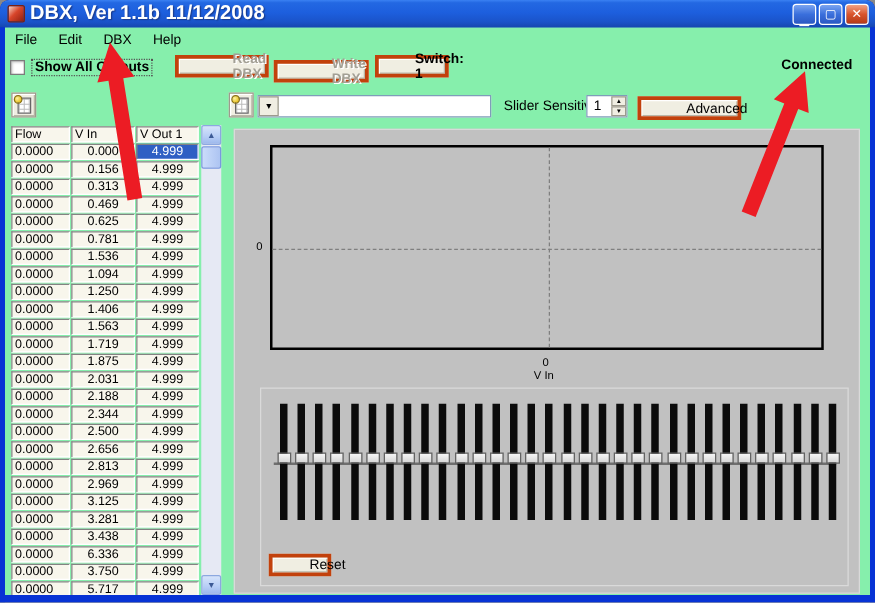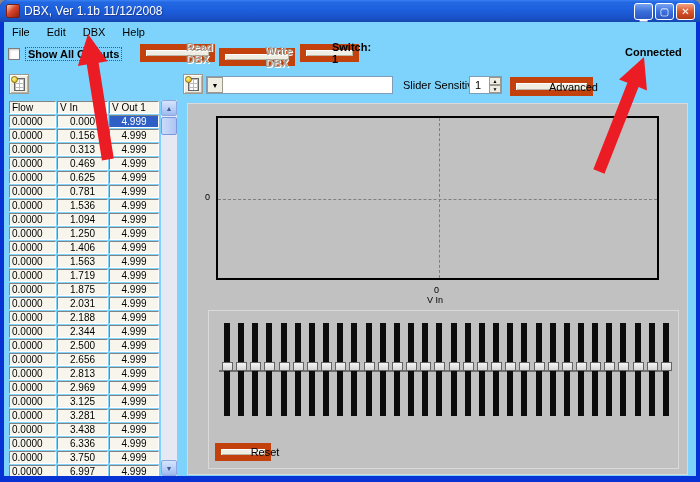--- a/index.html
+++ b/index.html
@@ -3,35 +3,35 @@
 <meta charset="utf-8">
 <style>
   * { margin:0; padding:0; box-sizing:border-box; }
   body { background:#888; font-family:"Liberation Sans", sans-serif; }
   .window { position:relative; width:700px; height:482px; background:#0733D5; overflow:hidden; border-radius:7px 7px 0 0; }
   .titlebar { position:absolute; left:0; top:0; width:700px; height:22px;
     background:linear-gradient(180deg,#3A81F3 0%,#2368E2 10%,#1D5FDE 45%,#1A53C9 80%,#1646AE 100%);
     border-radius:7px 7px 0 0; display:flex; align-items:center; }
   .app-icon { width:14px; height:14px; margin:0 4px 0 6px; border-radius:2px;
     background:linear-gradient(135deg,#F7D7C8 0%,#D8452A 45%,#8E1F10 100%); border:1px solid #7A2012; }
-  .title-text { color:#fff; font-weight:normal; font-size:12px; text-shadow:1px 1px 1px #1a3b8c; }
+  .title-text { color:#fff; font-weight:bold; font-size:16px; text-shadow:1px 1px 1px #1a3b8c; }
   .win-controls { position:absolute; right:5px; top:3px; display:flex; gap:2px; }
   .wbtn { width:19px; height:17px; border-radius:3px; border:1px solid #fff; font-size:10px; color:#fff;
     display:flex; align-items:center; justify-content:center; line-height:1; }
   .wbtn.min, .wbtn.max { background:linear-gradient(180deg,#7AA4F0 0%,#3A6FDC 50%,#2B58C2 100%); }
   .wbtn.close { background:linear-gradient(180deg,#F1A183 0%,#D9542C 50%,#B33A17 100%); }
-  .content { position:absolute; left:4px; top:22px; width:692px; height:454px; background:#7dd3fc; }
+  .content { position:absolute; left:4px; top:22px; width:692px; height:454px; background:#86efac; }
   
   .menubar { position:absolute; left:4px; top:3px; display:flex; gap:9px; font-size:11px; color:#000; }
   .menu-item { padding:1px 4px; }
   .chk-row { position:absolute; left:4px; top:25px; display:flex; align-items:center; }
   .checkbox { width:12px; height:12px; background:#fff; border:1px solid #7c7c7c;
     box-shadow:inset 1px 1px 2px #c8c8c8; }
   .chk-label { margin-left:5px; font-size:11px; font-weight:bold; border:1px dotted #555; padding:0 2px; }
-  .btn { position:absolute; background:#F0EEE2; border:6px solid #c2410c; font-size:11px; font-weight:bold;
+  .btn { position:absolute; background:#F0EEE2; border:3px solid #c2410c; font-size:11px; font-weight:bold;
     box-shadow:inset 1px 1px 0 #ffffff, inset -1px -1px 0 #b9b6a7; display:flex; align-items:center; justify-content:center; color:#000;padding-left:44px; }
   .btn.disabled { color:#A3A095; text-shadow:1px 1px 0 #fff; }
   .btn.normal-weight { font-weight:normal; }
   .connected { position:absolute; left:621px; top:24px; font-size:11px; color:#000;font-weight:bold; }
   .icon-btn { position:absolute; width:20px; height:20px; background:#F0EEE2; border:1px solid #9D9A8D;
     box-shadow:inset 1px 1px 0 #fff, inset -1px -1px 0 #b9b6a7; }
   .icon-grid { position:absolute; left:4px; top:3px; width:11px; height:13px; background:#fff; border:1px solid #666;
     background-image:linear-gradient(#bbb 1px, transparent 1px),linear-gradient(90deg,#bbb 1px, transparent 1px);
     background-size:4px 4px; }
   .icon-dot { position:absolute; left:1px; top:1px; width:7px; height:7px; border-radius:50%;
@@ -277,21 +277,21 @@
               <td class="c1">6.336</td>
               <td class="c2">4.999</td>
             </tr>
             <tr>
               <td class="c0">0.0000</td>
               <td class="c1">3.750</td>
               <td class="c2">4.999</td>
             </tr>
             <tr>
               <td class="c0">0.0000</td>
-              <td class="c1">6.997</td>
+              <td class="c1">5.717</td>
               <td class="c2">4.999</td>
             </tr>
           </tbody>
       </table>
     </div>
 
     <div class="vscroll">
       <div class="sc-btn" style="top:0;">▲</div>
       <div class="sc-thumb"></div>
       <div class="sc-btn" style="top:360px;">▼</div>

